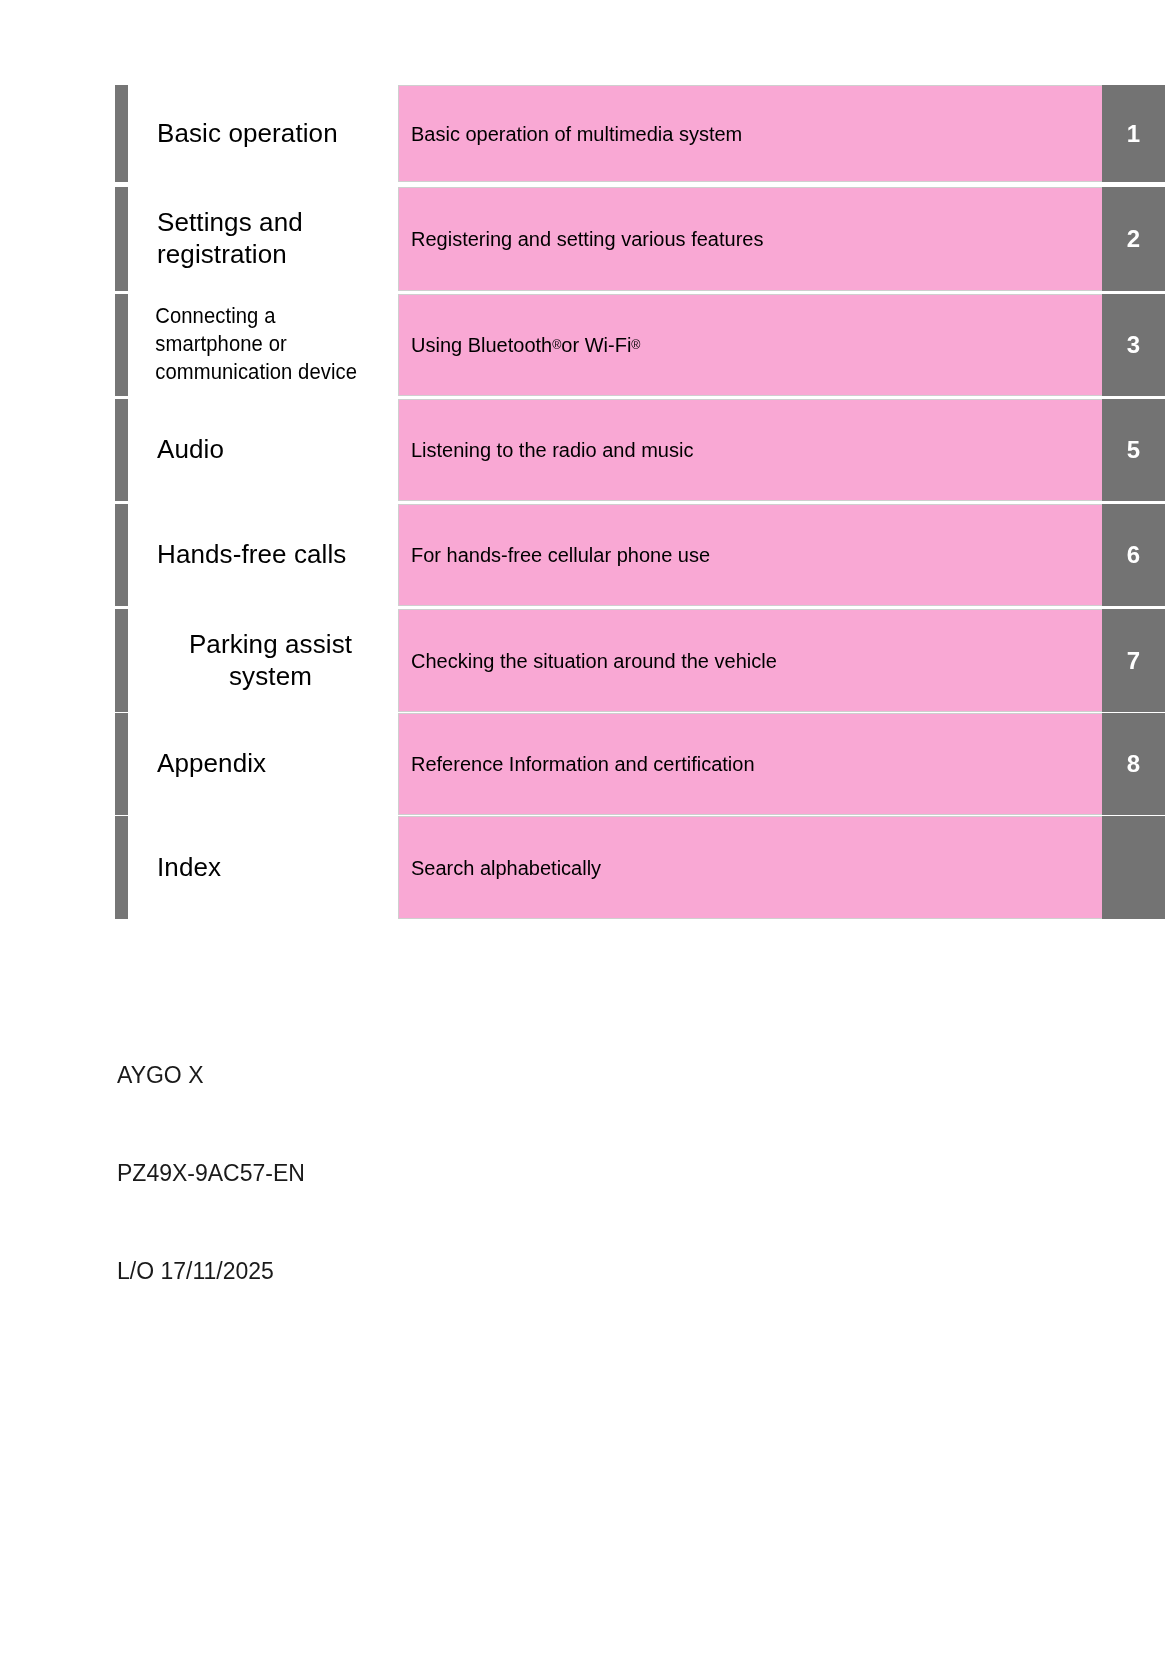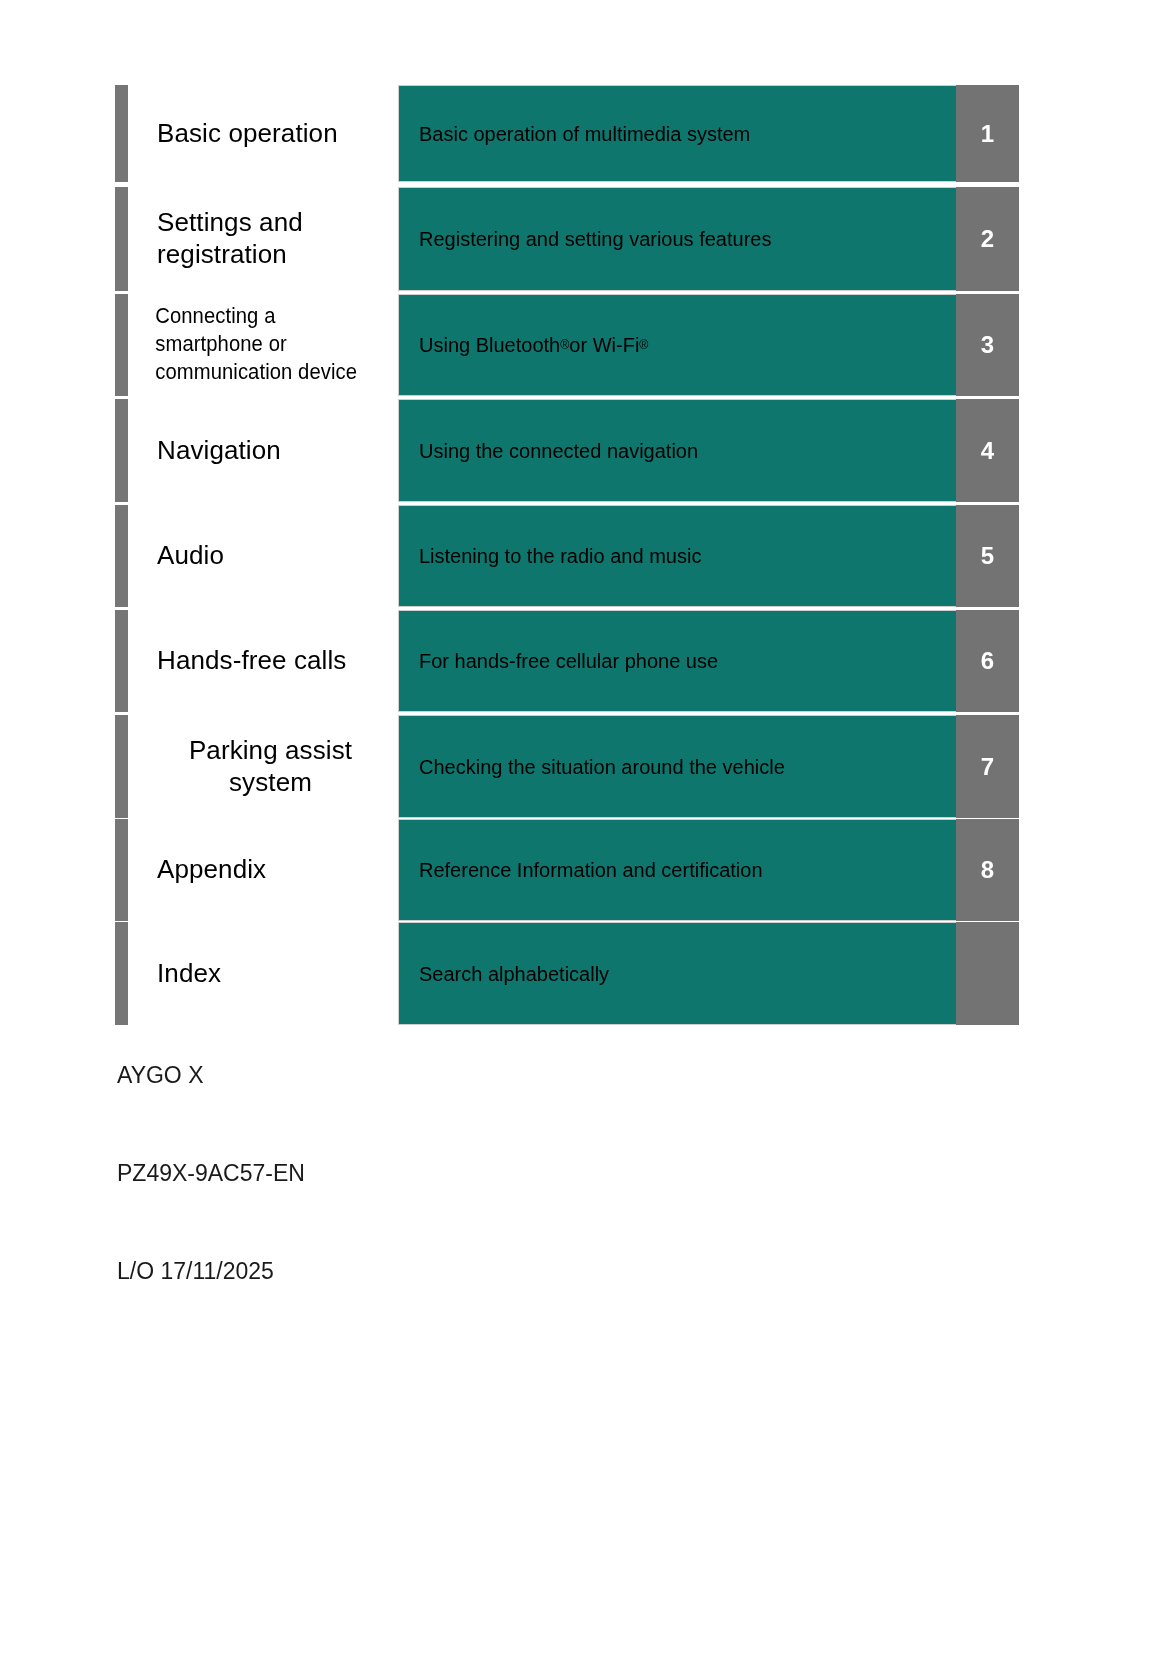--- a/index.html
+++ b/index.html
@@ -31,21 +31,21 @@
     position: absolute;
     left: 115px;
     top: 85px;
     width: 1050px;
   }
 
   .chapter-row {
     position: relative;
     display: flex;
     align-items: stretch;
-    width: 904px;
+    width: 1050px;
     box-sizing: border-box;
   }
 
   
   .accent-bar {
     flex: 0 0 13px;
     width: 13px;
     background: #767676;
     align-self: stretch;
   }
@@ -72,25 +72,25 @@
   }
 
   
   .desc-cell {
     flex: 1 1 auto;
     box-sizing: border-box;
     border: 1px solid #cfcfcf;
     border-right: none;
     display: flex;
     align-items: center;
-    padding: 0 0 0 20px;
+    padding: 0 0 0 12px;
     font-size: 20px;
     line-height: 1.3;
     color: #000;
-    background: #0f766e;
+    background: #f9a8d4;
   }
 
   .desc-cell sup {
     font-size: 0.62em;
     vertical-align: super;
     line-height: 0;
   }
 
   
   .tab-cell {
@@ -156,26 +156,20 @@
       <div class="title-cell condensed">Connecting a smartphone or communication device</div>
       <div class="desc-cell">
           <span>Using Bluetooth</span>
           <sup>®</sup>
           <span> or Wi-Fi</span>
           <sup>®</sup>
         </div>
       <div class="tab-cell">3</div>
     </div>
 
-    <div class="chapter-row r3">
-      <div class="accent-bar"></div>
-      <div class="title-cell">Navigation</div>
-      <div class="desc-cell">Using the connected navigation</div>
-      <div class="tab-cell">4</div>
-    </div>
 
     <div class="chapter-row r4">
       <div class="accent-bar"></div>
       <div class="title-cell">Audio</div>
       <div class="desc-cell">Listening to the radio and music</div>
       <div class="tab-cell">5</div>
     </div>
 
     <div class="chapter-row r5">
       <div class="accent-bar"></div>

